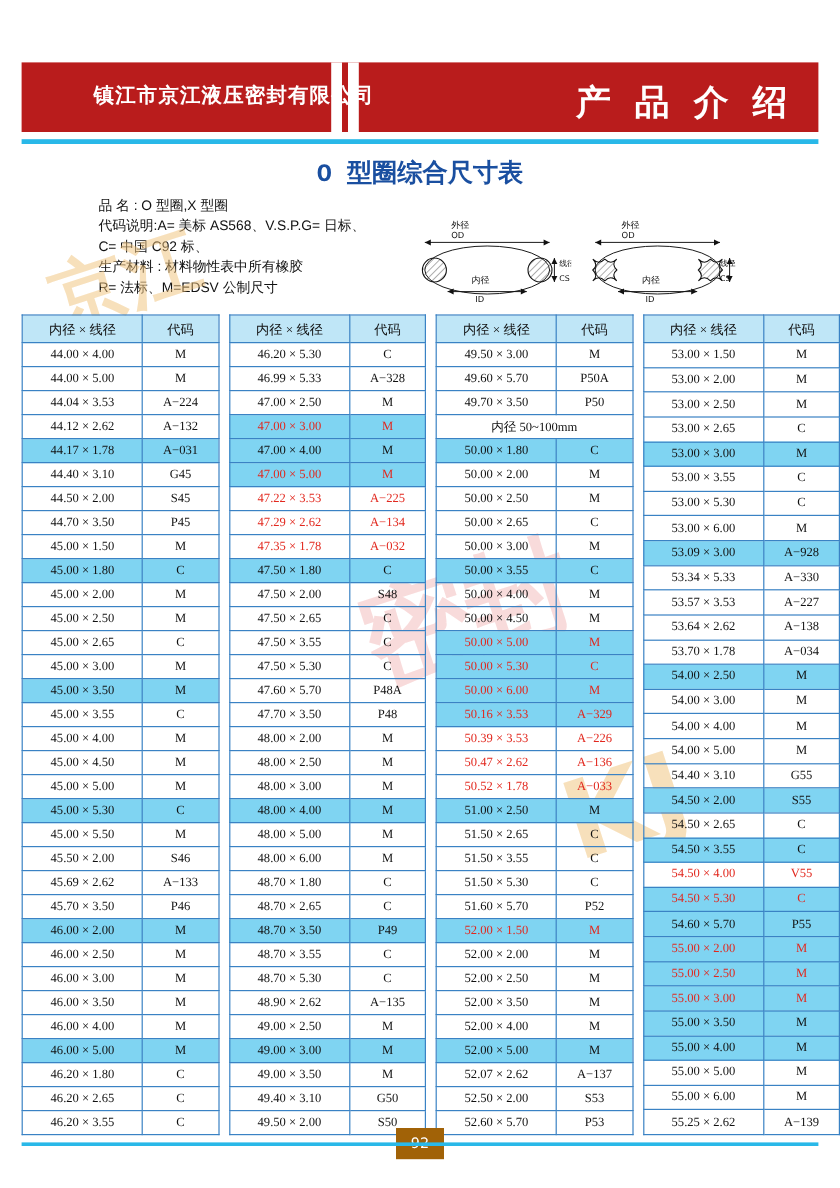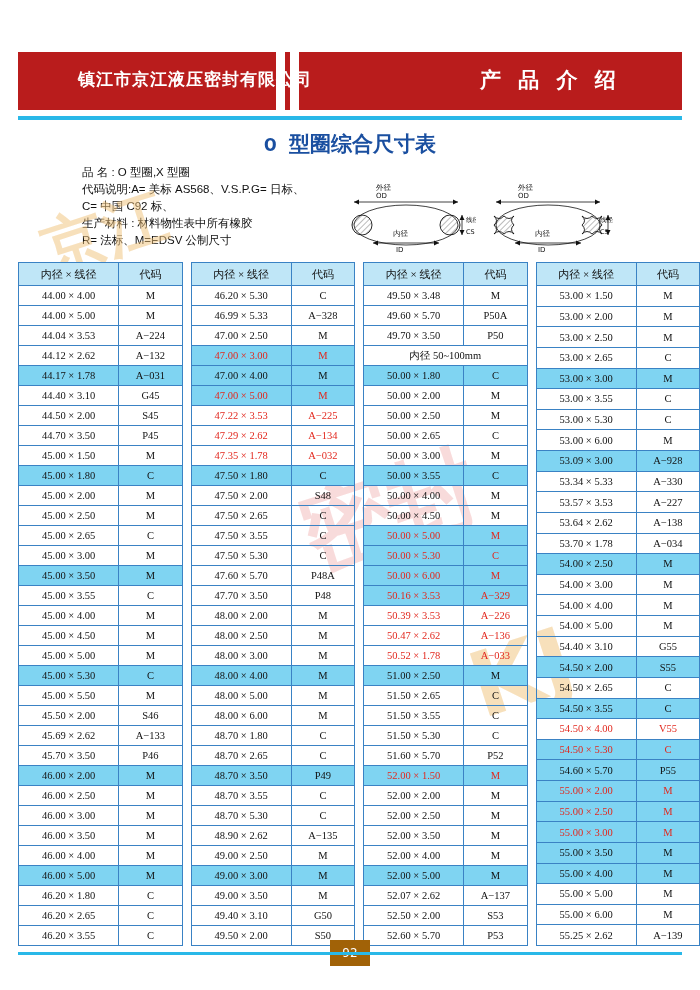--- a/index.html
+++ b/index.html
@@ -18,22 +18,22 @@
   .header-inner{
     position:absolute;left:0;top:0;width:100%;height:100%;
   }
   .company{
     position:absolute;left:60px;top:16px;
     font-family:"DejaVu Sans", sans-serif;
     font-weight:bold;font-size:17px;color:#ffffff;letter-spacing:1px;
   }
   .title-cn{
     position:absolute;left:462px;top:14px;
-    font-family:Liberation Serif, serif;
-    font-weight:bold;font-size:21px;color:#ffffff;letter-spacing:6px;
+    font-family:Liberation Sans, sans-serif;
+    font-weight:bold;font-size:29px;color:#ffffff;letter-spacing:6px;
   }
   .bar-white1{
     position:absolute;left:276px;top:52px;width:9px;height:58px;background:#ffffff;
   }
   .bar-white2{
     position:absolute;left:290px;top:52px;width:9px;height:58px;background:#ffffff;
   }
   .bar-blue-bottom{
     position:absolute;left:18px;top:116px;width:664px;height:4px;background:#29b8e8;
   }
@@ -483,21 +483,21 @@
     </table>
     <table>
       <thead>
         <tr>
           <th class="sz">内径 × 线径</th>
           <th class="cd">代码</th>
         </tr>
       </thead>
       <tbody>
         <tr>
-          <td class="sz">49.50 × 3.48</td>
+          <td class="sz">49.50 × 3.00</td>
           <td class="cd">M</td>
         </tr>
         <tr>
           <td class="sz">49.60 × 5.70</td>
           <td class="cd">P50A</td>
         </tr>
         <tr>
           <td class="sz">49.70 × 3.50</td>
           <td class="cd">P50</td>
         </tr>

